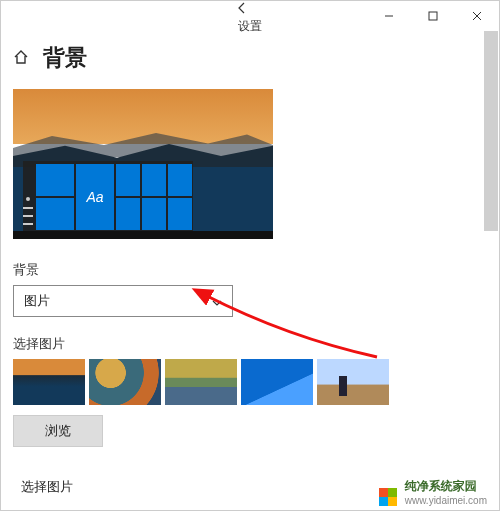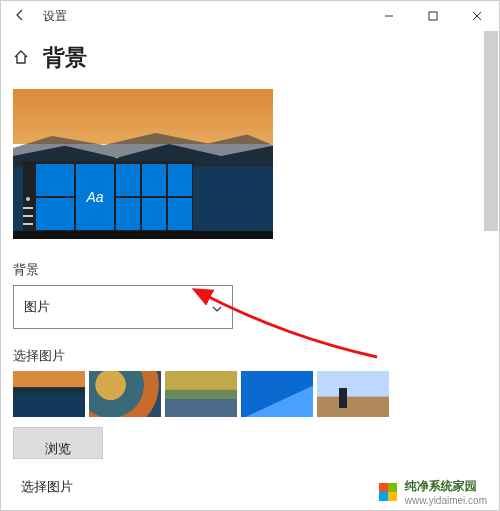--- a/index.html
+++ b/index.html
@@ -17,23 +17,24 @@
     border: 1px solid #ccc;
     width: 500px;
     height: 511px;
     position: relative;
     background: #fff;
   }
   .titlebar {
     height: 30px;
     display: flex;
     align-items: center;
-    padding-left: 12px;
+    padding-left: 0;
     font-size: 12px;
     color: #333;
+    flex-direction: column;
   }
   .titlebar .back { margin-right: 16px; cursor: default; }
   .winctrls {
     position: absolute; right: 0; top: 0;
     display: flex;
   }
   .winctrls div {
     width: 44px; height: 30px;
     display:flex; align-items:center; justify-content:center;
   }
@@ -75,46 +76,46 @@
   .tileC { grid-column:1; grid-row:2;}
   .tileD { grid-column:3; grid-row:1;}
   .tileE { grid-column:4; grid-row:1;}
   .tileF { grid-column:5; grid-row:1;}
   .tileG { grid-column:3; grid-row:2;}
   .tileH { grid-column:4; grid-row:2;}
   .tileI { grid-column:5; grid-row:2;}
   .taskbar{position:absolute;left:0;right:0;bottom:0;height:8px;background:#111;}
   .section-label { font-size: 13px; color:#333; margin:4px 0 6px 0;}
   .dropdown {
-    width: 220px; height: 44px; border:1px solid #888;
+    width: 220px; height: 32px; border:1px solid #888;
     display:flex; align-items:center; justify-content:space-between;
     padding: 0 10px; font-size:13px; background:#fff; cursor:default;
     margin-bottom: 18px;
   }
   .dropdown svg{width:10px;height:6px;stroke:#333;stroke-width:1.2;fill:none;}
   .thumbs { display:flex; gap:4px; margin:6px 0 10px 0;}
   .thumb { width:72px; height:46px; position:relative; overflow:hidden; }
   .t1b{background:linear-gradient(#d98a3a 35%,#1b2c3a 36%,#12395a 60%);}
   .t2b{background:radial-gradient(circle at 30% 30%, #d7a84a 0 25%, #3a6a7a 26% 55%, #c76a2a 56% 80%, #2a4a6a 81%);}
   .t3b{background:linear-gradient(#bfa94a 40%, #6a8a5a 41% 60%, #4a6a8a 61%);}
   .t4b{background:linear-gradient(155deg,#0a6acf 0 60%, #4aa0ff 61%);}
   .t5b{background:linear-gradient(#bcd8ff 55%, #b08a5a 56%);}
   .t5b::after{content:"";position:absolute;left:30%;bottom:20%;width:8px;height:20px;background:#223; }
   .browse-btn {
     width: 90px; height: 32px; background:#ddd; border:1px solid #ccc;
-    display:flex;align-items:flex-end;justify-content:center; font-size:13px; margin-bottom:18px;
+    display:flex;align-items:center;justify-content:center; font-size:13px; margin-bottom:18px;
     cursor:default;
   }
   .vscroll { position:absolute; right:1px; top:30px; bottom:1px; width:14px;}
   .vscroll-thumb{ position:absolute; top:0; width:100%; height:200px; background:#cfcfcf;}
   .arrow-annot {
     position:absolute; pointer-events:none;
   }
   .footer {
-    position:absolute; bottom:4px; right:12px; display:flex; align-items:center; gap:8px;
+    position:absolute; bottom:4px; right:12px; display:flex; align-items:flex-end; gap:8px;
     font-size:12px; color:#3a6a2a;margin-left:23px;
   }
   .footer .logo {
     width:18px;height:18px;display:flex;flex-wrap:wrap;
   }
   .footer .logo span{width:9px;height:9px;}
   .footer .url{font-size:10px;color:#888;}
   .truncated { position:absolute; bottom:14px; left:20px; font-size:13px;}
 </style>
 </head>

